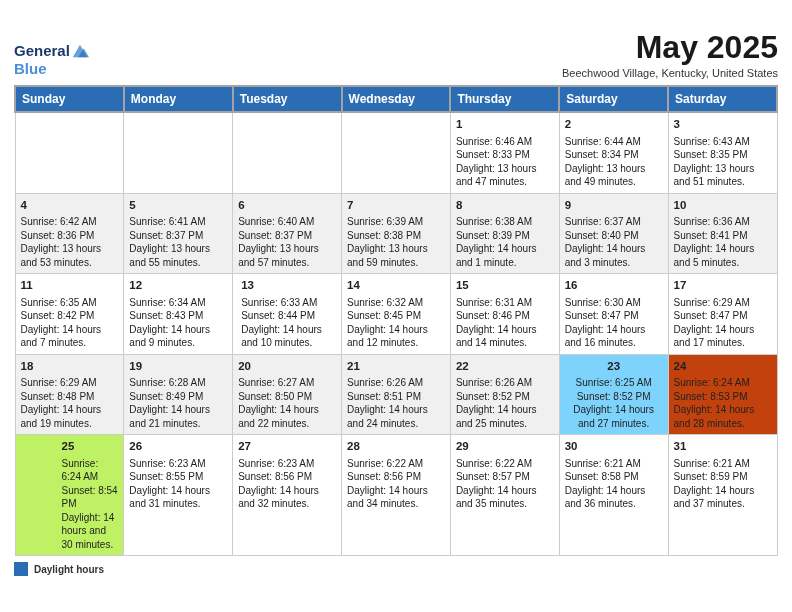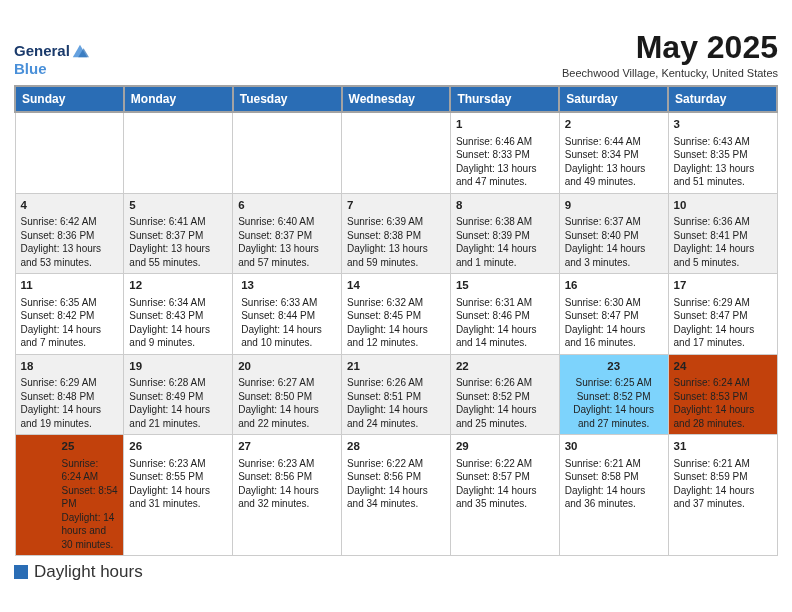--- a/index.html
+++ b/index.html
@@ -85,25 +85,26 @@
       background: #ffffff;
     }
     .day-number {
       font-weight: bold;
       font-size: 11.5px;
       display: block;
       margin-bottom: 2px;
     }
     .legend {
       margin-top: 6px;
-      font-size: 17px;
+      font-size: 10px;
       color: #333;
       display: flex;
       align-items: center;
       gap: 6px;
+      font-weight: bold;
     }
     .legend-box {
       width: 14px;
       height: 14px;
       background: #2a6db5;
       display: inline-block;
     }
   </style>
 </head>
 <body>
@@ -291,21 +292,21 @@
             <div>Daylight: 14 hours and 27 minutes.</div>
           </td>
           <td style="background: #c2410c;">
             <span class="day-number">24</span>
             <div>Sunrise: 6:24 AM</div>
             <div>Sunset: 8:53 PM</div>
             <div>Daylight: 14 hours and 28 minutes.</div>
           </td>
         </tr>
         <tr>
-          <td style="background: #c2410c; padding-left: 46px;">
+          <td style="background: #bef264; padding-left: 46px;">
             <span class="day-number">25</span>
             <div>Sunrise: 6:24 AM</div>
             <div>Sunset: 8:54 PM</div>
             <div>Daylight: 14 hours and 30 minutes.</div>
           </td>
           <td style="background: rgb(255, 255, 255);">
             <span class="day-number">26</span>
             <div>Sunrise: 6:23 AM</div>
             <div>Sunset: 8:55 PM</div>
             <div>Daylight: 14 hours and 31 minutes.</div>

